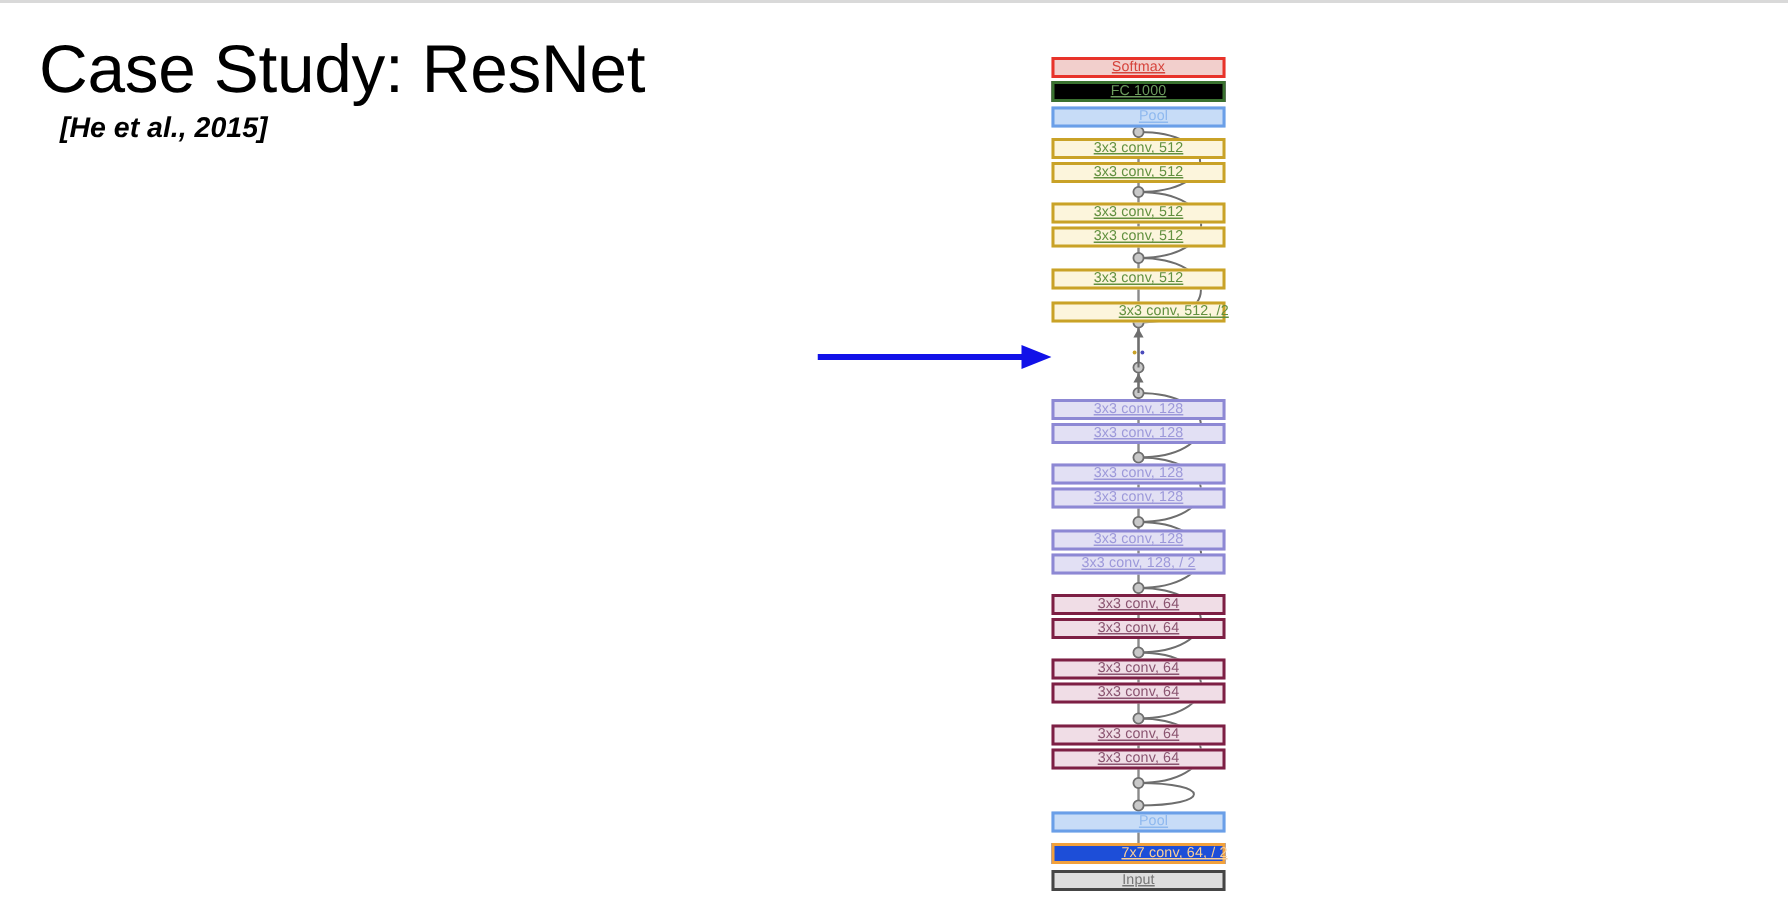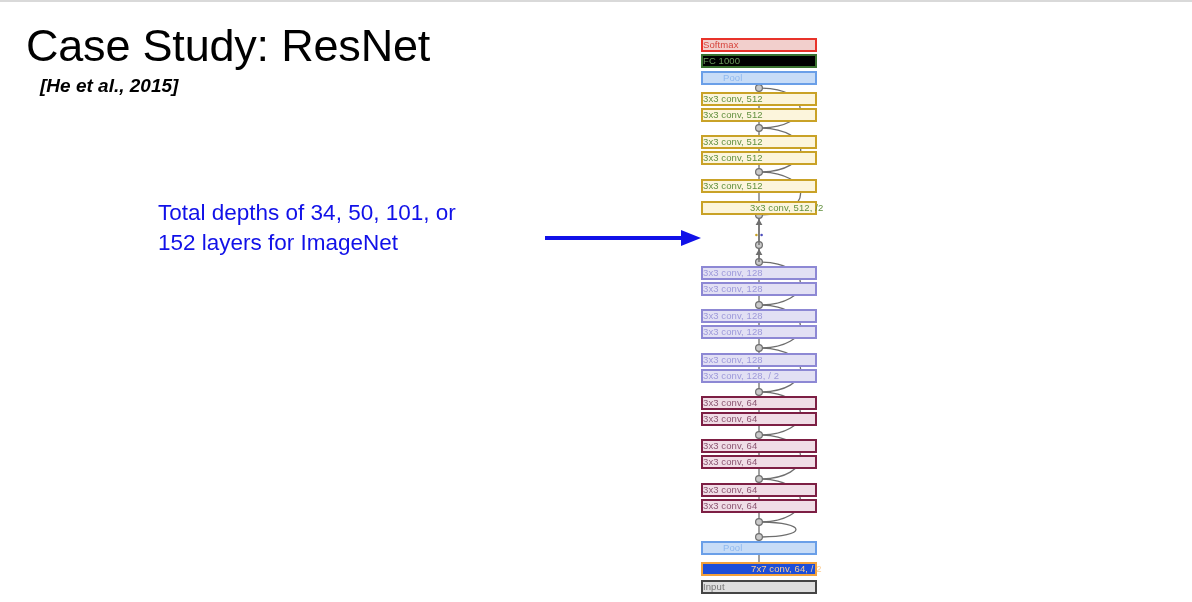--- a/index.html
+++ b/index.html
@@ -88,24 +88,26 @@
   .layer {
     position: absolute;
     left: 1px;
     width: 116px;
     height: 14px;
     box-sizing: border-box;
     border-width: 2px;
     border-style: solid;
     display: flex;
     align-items: center;
+    justify-content: center;
     font-size: 9.5px;
     line-height: 10px;
     white-space: nowrap;
     letter-spacing: 0.1px;
+    text-decoration: underline;
   }
   .layer.softmax {
     background: #f2cfcc;
     border-color: #e8332a;
     color: #d6443c;
   }
   .layer.fc {
     background: #000000;
     border-color: #3a7230;
     color: #6c9b5e;
@@ -146,24 +148,20 @@
 </head>
 <body>
 
 <div class="slide">
 
   <div class="top-rule"></div>
 
   <div class="page-title">Case Study: ResNet</div>
   <div class="citation">[He et al., 2015]</div>
 
-  <div class="callout">
-    <span class="line">Total depths of 34, 50, 101, or</span>
-    <span class="line">152 layers for ImageNet</span>
-  </div>
 
   <svg class="blue-arrow" viewBox="0 0 156 20">
     <line x1="0" y1="10" x2="138" y2="10" stroke="#1111e8" stroke-width="4"></line>
     <polygon points="136,2 156,10 136,18" fill="#1111e8"></polygon>
   </svg>
 
   <div class="net" id="net">
     <svg class="net-svg" id="net-svg" viewBox="0 0 170 580">
         <line x1="59" y1="56" x2="59" y2="548" stroke="#8a8a8a" stroke-width="1.6"></line>
         <path d="M 59 112 C 113.8 112, 113.8 72, 59 72" fill="none" stroke="#6e6e6e" stroke-width="1.3"></path>

